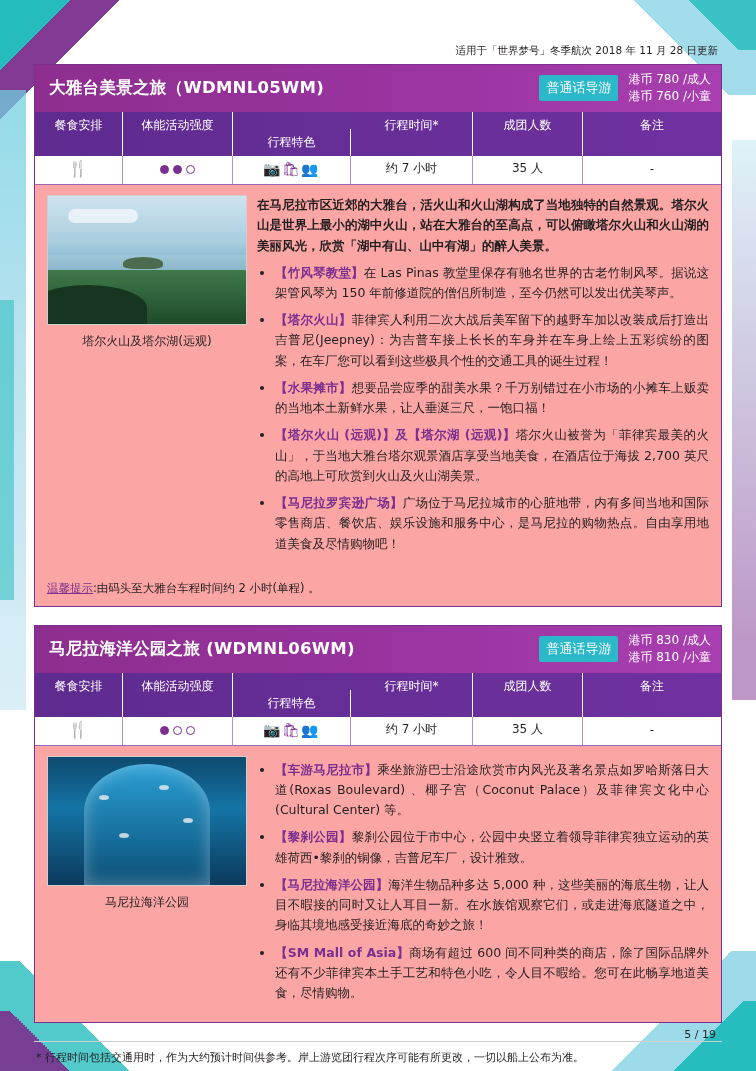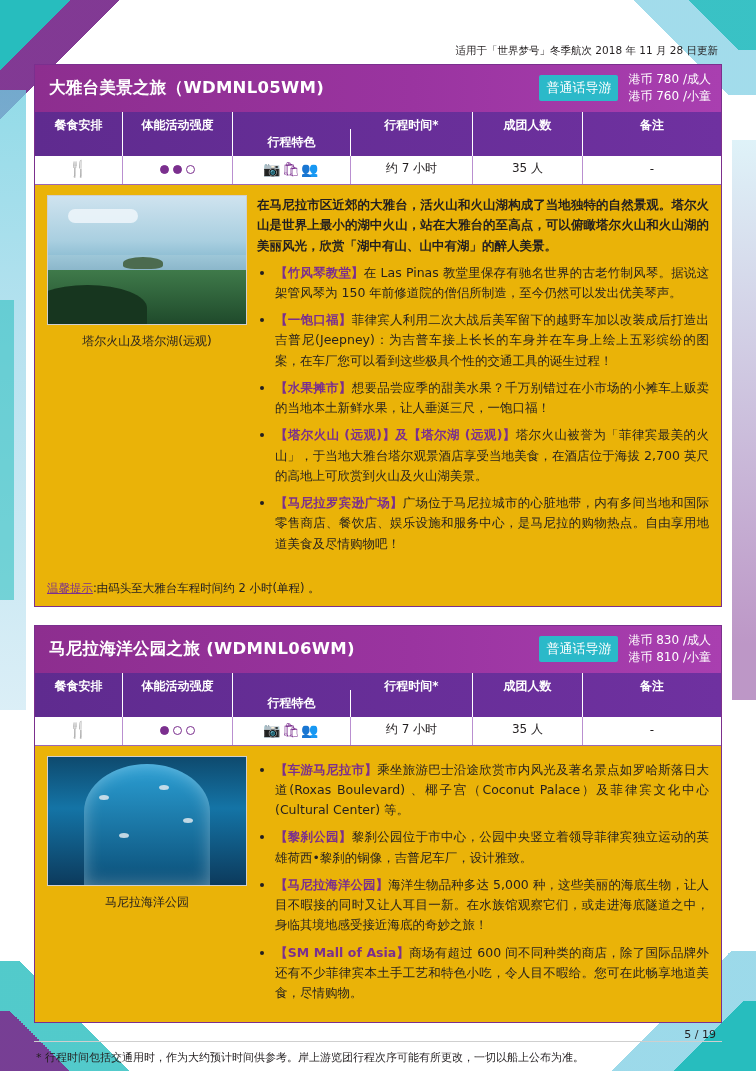--- a/index.html
+++ b/index.html
@@ -78,21 +78,21 @@
     text-align: right;
     font-size: 10.5px;
     color: #231f20;
     padding-top: 44px;
     padding-right: 4px;
     padding-bottom: 6px;
   }
 
   .card {
     border: 1px solid #7b2f8e;
-    background: #eab308;
+    background: #fca5a5;
     margin-bottom: 18px;
   }
 
   
   .card-title {
     background: linear-gradient(90deg,#8d2e8f 0%, #9a34a0 55%, #a93fb0 100%);
     color: #ffffff;
     display: flex;
     align-items: center;
     padding: 6px 10px;
@@ -122,21 +122,21 @@
   }
   .price-box .row { display: block; }
 
   
   .info-head {
     display: flex;
     background: #5c2d8e;
     background: linear-gradient(90deg,#5f2b8f 0%, #6f31a0 100%);
     color: #ffffff;
     font-size: 12px;
-    font-weight: bold;
+    font-weight: normal;
   }
   .info-head > div {
     flex: 1;
     text-align: center;
     padding: 5px 2px;
     border-right: 1px solid #ffffff;
   }
   .info-head > div:last-child { border-right: none; }
   .info-head .c-meal { flex: 0 0 88px; }
   .info-head .c-level { flex: 0 0 110px; }
@@ -353,21 +353,21 @@
         <div class="caption">塔尔火山及塔尔湖(远观)</div>
       </div>
 
       <div class="text-col">
         <p class="lead">在马尼拉市区近郊的大雅台，活火山和火山湖构成了当地独特的自然景观。塔尔火山是世界上最小的湖中火山，站在大雅台的至高点，可以俯瞰塔尔火山和火山湖的美丽风光，欣赏「湖中有山、山中有湖」的醉人美景。</p>
         <ul class="points">
           <li>
             <span class="hl">【竹风琴教堂】</span><span>在 Las Pinas 教堂里保存有驰名世界的古老竹制风琴。据说这架管风琴为 150 年前修道院的僧侣所制造，至今仍然可以发出优美琴声。</span>
           </li>
           <li>
-            <span class="hl">【一饱口福】</span><span>菲律宾人利用二次大战后美军留下的越野车加以改装成后打造出吉普尼(Jeepney)：为吉普车接上长长的车身并在车身上绘上五彩缤纷的图案，在车厂您可以看到这些极具个性的交通工具的诞生过程！</span>
+            <span class="hl">【塔尔火山】</span><span>菲律宾人利用二次大战后美军留下的越野车加以改装成后打造出吉普尼(Jeepney)：为吉普车接上长长的车身并在车身上绘上五彩缤纷的图案，在车厂您可以看到这些极具个性的交通工具的诞生过程！</span>
           </li>
           <li>
             <span class="hl">【水果摊市】</span><span>想要品尝应季的甜美水果？千万别错过在小市场的小摊车上贩卖的当地本土新鲜水果，让人垂涎三尺，一饱口福！</span>
           </li>
           <li>
             <span class="hl">【塔尔火山 (远观)】及【塔尔湖 (远观)】</span><span>塔尔火山被誉为「菲律宾最美的火山」，于当地大雅台塔尔观景酒店享受当地美食，在酒店位于海拔 2,700 英尺的高地上可欣赏到火山及火山湖美景。</span>
           </li>
           <li>
             <span class="hl">【马尼拉罗宾逊广场】</span><span>广场位于马尼拉城市的心脏地带，内有多间当地和国际零售商店、餐饮店、娱乐设施和服务中心，是马尼拉的购物热点。自由享用地道美食及尽情购物吧！</span>
           </li>

